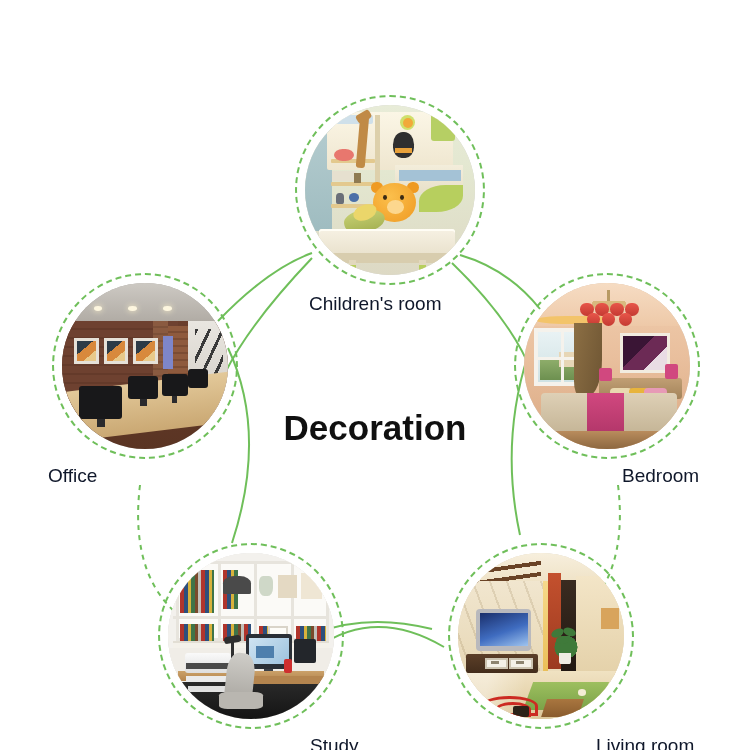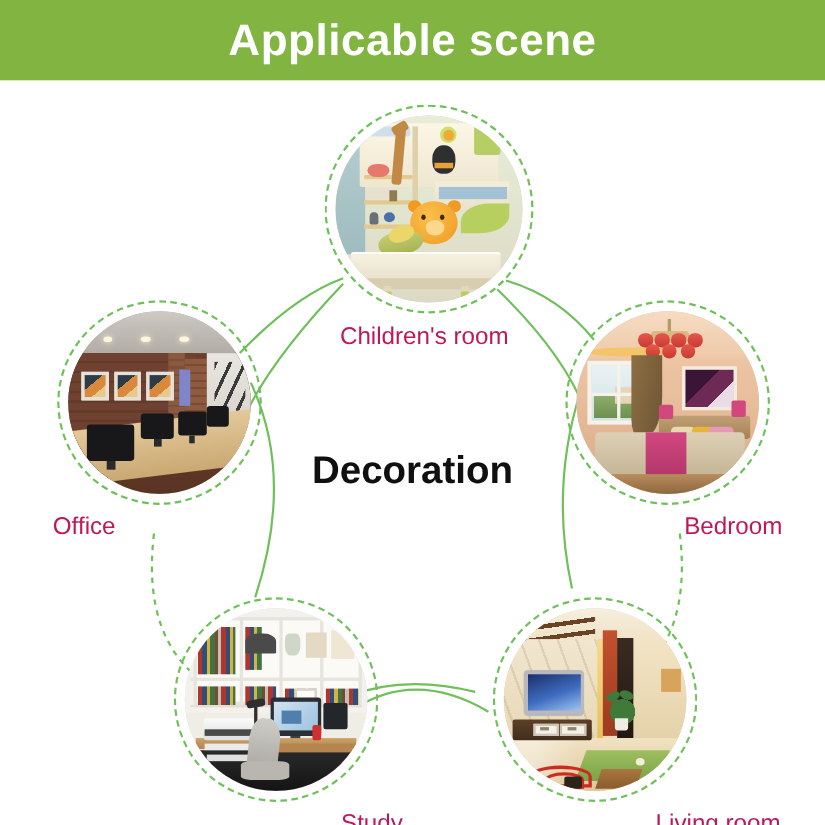--- a/index.html
+++ b/index.html
@@ -89,22 +89,22 @@
   .photo .scene {
     position: absolute;
     left: 0;
     top: 0;
     width: 100%;
     height: 100%;
   }
   .caption {
     position: absolute;
     white-space: nowrap;
-    font-size: 22px;
-    color: #be185d;
+    font-size: 19px;
+    color: #0f172a;
     font-family: "Liberation Sans", sans-serif;
   }
 
   
 
   
   .kids {
     background: linear-gradient(#e8ecd8 0%, #e3e7d0 40%, #ddd9c4 100%);
   }
   .kids .wall-left   { position:absolute; left:0; top:0; width:16%; height:74%;
@@ -394,23 +394,20 @@
   .living .woodpatch { position:absolute; left:52%; top:88%; width:22%; height:11%;
                        background:linear-gradient(#a9763f,#8a5c2e); transform:skewX(-18deg); }
   .living .spot      { position:absolute; left:72%; top:82%; width:5%; height:4%;
                        background:#f5edd6; border-radius:50%; }
 </style>
 </head>
 <body>
 
 <div id="page">
 
-  <div id="header-banner">
-    <div id="header-title">Applicable scene</div>
-  </div>
 
   <div id="diagram">
 
     <svg id="connector-svg" viewBox="0 0 750 677">
 
       <path d="M 218 248 Q 268 196 312 180" fill="none" stroke="#6fbf5a" stroke-width="2"></path>
 
       <path d="M 460 182 Q 508 196 540 236" fill="none" stroke="#6fbf5a" stroke-width="2"></path>
 
       <path d="M 228 275 Q 268 360 232 470" fill="none" stroke="#6fbf5a" stroke-width="2"></path>

